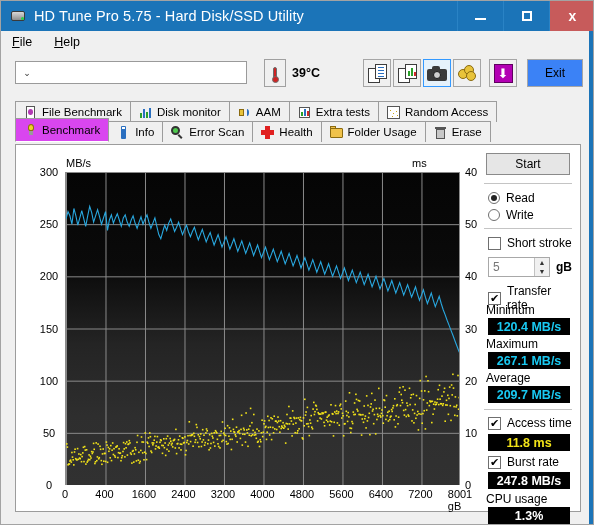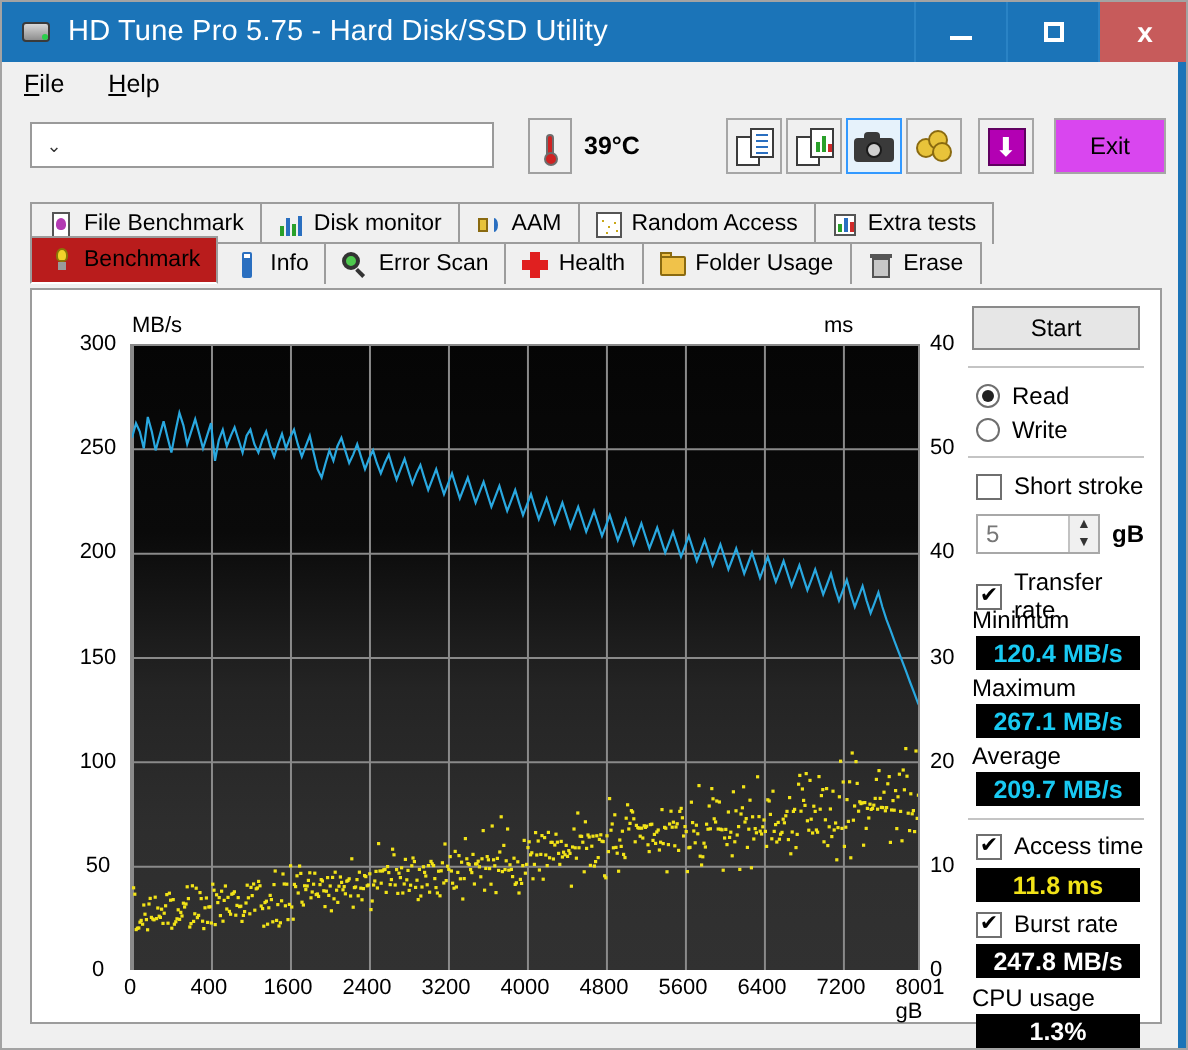--- a/index.html
+++ b/index.html
@@ -166,21 +166,21 @@
     position: absolute; width: 10px; height: 10px; border-radius: 50%;
     background: #e8c33a; border: 1px solid #8a6a10;
   }
   .coins-ic i:nth-child(1) { left: 0; top: 4px; }
   .coins-ic i:nth-child(2) { left: 6px; top: 0px; }
   .coins-ic i:nth-child(3) { left: 8px; top: 6px; }
 
   .exit-btn {
     position: absolute; left: 525px; top: 6px;
     width: 56px; height: 28px;
-    background: #d946ef; border: 1px solid #a6a6a6;
+    background: #3b82f6; border: 1px solid #a6a6a6;
     display: flex; align-items: center; justify-content: center;
     font-size: 12px; color: #000;
   }
 
   
   .tabrow {
     position: absolute; left: 0;
     height: 21px;
     display: flex; align-items: flex-end;
   }
@@ -190,21 +190,21 @@
     height: 21px;
     background: #f0f0f0; border: 1px solid #9c9c9c;
     border-bottom: none;
     display: flex; align-items: center; gap: 5px;
     padding: 0 8px;
     font-size: 11.5px; color: #000;
     margin-right: -1px;
     white-space: nowrap;
   }
   .tab.active {
-    background: #b91c1c; height: 24px;
+    background: #d946ef; height: 24px;
     border-bottom: 1px solid #ffffff;
     position: relative; z-index: 5;
   }
   .tabico { width: 13px; height: 13px; position: relative; flex: 0 0 auto; }
 
   
   .ic-bulb .b { position:absolute; left:4px; top:0; width:6px; height:7px; border-radius:50% 50% 40% 40%; background:#f2d22a; border:1px solid #8a7606; }
   .ic-bulb .s { position:absolute; left:5px; top:7px; width:4px; height:4px; background:#9a9a9a; }
   .ic-docblue .p { position:absolute; left:2px; top:0; width:9px; height:13px; background:#fff; border:1px solid #555; }
   .ic-docblue .u { position:absolute; left:4px; top:3px; width:5px; height:6px; border-radius:50% 50% 40% 40%; background:#b33ab3; }
@@ -463,37 +463,37 @@
       <span>Disk monitor</span>
     </div>
     <div class="tab">
       <span class="tabico ic-speaker">
           <span class="sp"></span>
           <span class="w1"></span>
         </span>
       <span>AAM</span>
     </div>
     <div class="tab">
+      <span class="tabico ic-extra">
+          <span class="p"></span>
+          <i></i>
+          <i></i>
+          <i></i>
+        </span>
+      <span>Extra tests</span>
+    </div>
+    <div class="tab">
       <span class="tabico ic-rand">
           <i style="left:2px;top:3px"></i>
           <i style="left:5px;top:6px"></i>
           <i style="left:8px;top:4px"></i>
           <i style="left:4px;top:9px"></i>
           <i style="left:9px;top:8px"></i>
         </span>
       <span>Random Access</span>
-    </div>
-    <div class="tab">
-      <span class="tabico ic-extra">
-          <span class="p"></span>
-          <i></i>
-          <i></i>
-          <i></i>
-        </span>
-      <span>Extra tests</span>
     </div>
   </div>
 
   <div class="tabrow row2">
     <div class="tab active">
       <span class="tabico ic-bulb">
           <span class="b"></span>
           <span class="s"></span>
         </span>
       <span>Benchmark</span>

